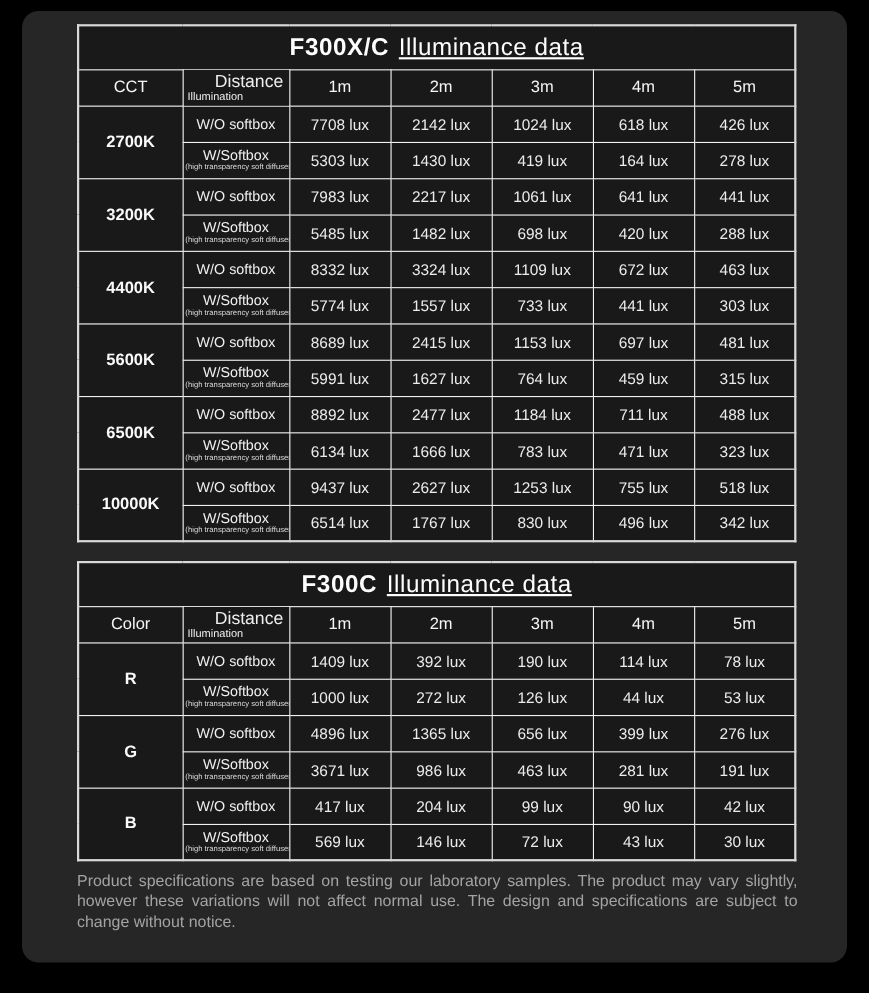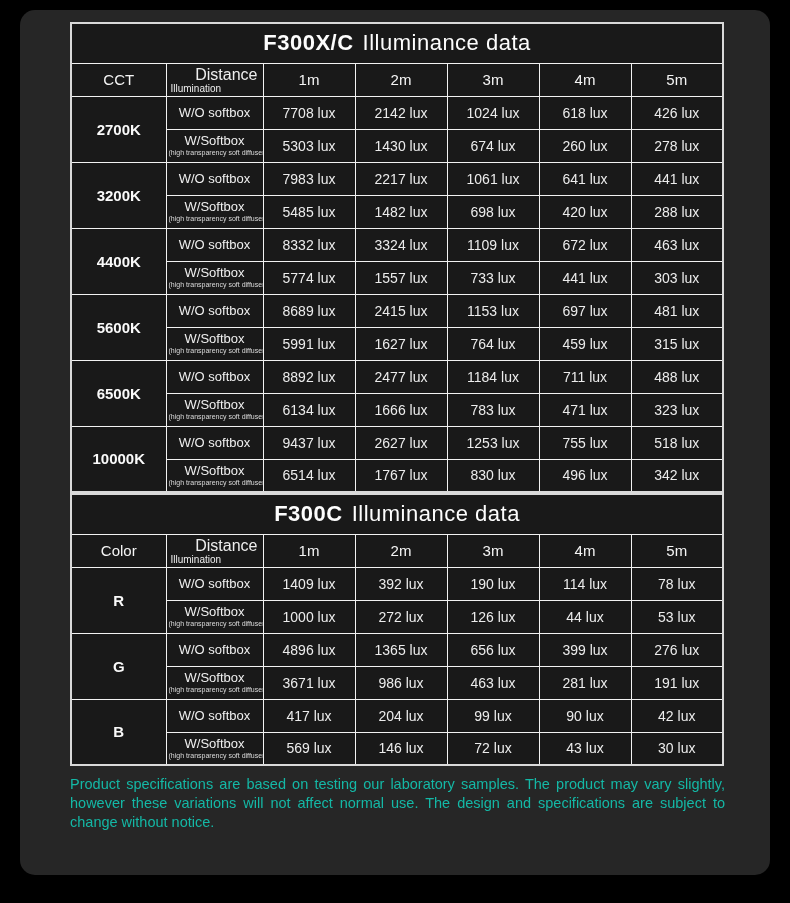--- a/index.html
+++ b/index.html
@@ -17,37 +17,37 @@
     border-radius: 15px;
   }
   .spec-table {
     border-collapse: collapse;
     table-layout: fixed;
     width: 654px;
     margin-left: 50px;
     color: #f0f0f0;
   }
   .spec-table.t1 { margin-top: 12px; }
-  .spec-table.t2 { }
+  .spec-table.t2 { margin-top: 17px; }
   .spec-table td, .spec-table th {
     border: 1.5px solid #f2f2f2;
     background: #191919;
     text-align: center;
     vertical-align: middle;
     overflow: hidden;
   }
   .spec-table { border: 2px solid #d9d9d9; }
   .title-cell {
     height: 40px;
     font-size: 22px;
     letter-spacing: 0.5px;
     color: #fdfdfd;
   }
   .title-model { font-weight: 700; margin-right: 9px; }
-  .title-rest  { font-weight: 400; }
+  .title-rest  { font-weight: 400; text-decoration: underline; }
   .hdr-row th { height: 33px; font-size: 15px; font-weight: 400; color: #f5f5f5; }
   .diag {
     position: relative;
     padding: 0;
     background:
       linear-gradient(to bottom left,
         transparent calc(50% - 0.8px),
         #f2f2f2 calc(50% - 0.8px),
         #f2f2f2 calc(50% + 0.8px),
         transparent calc(50% + 0.8px)),
@@ -56,21 +56,21 @@
   .corner-top    { position: absolute; top: 2px;   right: 5px; font-size: 16px;   color: #eee; }
   .corner-bottom { position: absolute; bottom: 2px; left: 4px; font-size: 10px; color: #eee; }
   .group-label { font-size: 15px; font-weight: 700; color: #fafafa; }
   .cond { font-size: 13px; height: 33px; color: #f0f0f0; padding: 0 2px; }
   .cond .main { display: block; line-height: 1.15; }
   .cond .sub  { display: block; font-size: 7px; line-height: 1.1; color: #dcdcdc; white-space: nowrap; }
   .val { font-size: 14px; color: #ececec; }
   .footer-note {
     margin: 9px 0 0 50px;
     width: 655px;
-    color: #14b8a6;
+    color: #a3a3a3;
     font-size: 14.5px;
     line-height: 1.32;
     text-align: justify;
   }
 </style>
 </head>
 <body>
 
 <div class="panel">
 
@@ -112,22 +112,22 @@
       <td class="val">618 lux</td>
       <td class="val">426 lux</td>
     </tr>
     <tr>
       <td class="cond">
         <span class="main">W/Softbox</span>
         <span class="sub">(high transparency soft diffuser)</span>
       </td>
       <td class="val">5303 lux</td>
       <td class="val">1430 lux</td>
-      <td class="val">674 lux</td>
-      <td class="val">260 lux</td>
+      <td class="val">419 lux</td>
+      <td class="val">164 lux</td>
       <td class="val">278 lux</td>
     </tr>
 
     <tr>
       <td class="group-label" rowspan="2">3200K</td>
       <td class="cond">W/O softbox</td>
       <td class="val">7983 lux</td>
       <td class="val">2217 lux</td>
       <td class="val">1061 lux</td>
       <td class="val">641 lux</td>

